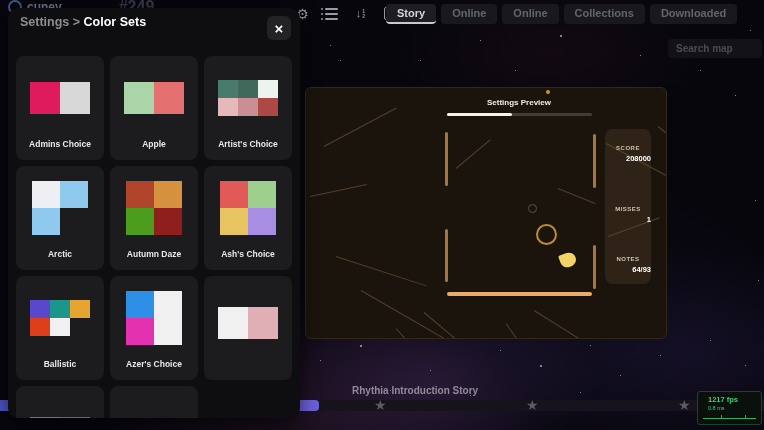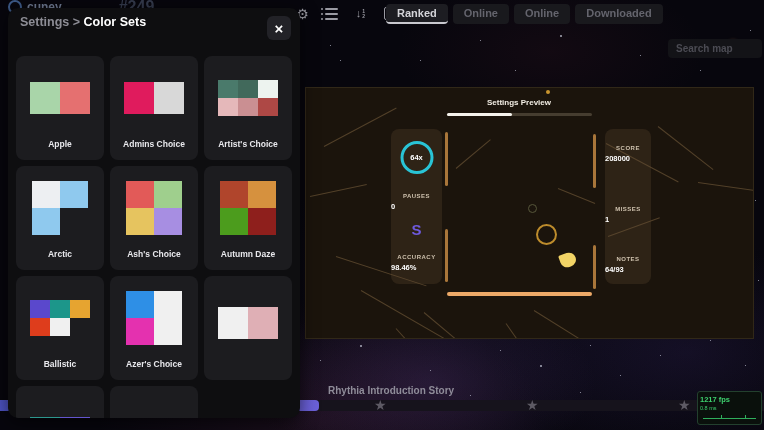--- a/index.html
+++ b/index.html
@@ -62,61 +62,61 @@
         color:#fff; font-size:15px; font-weight:bold; cursor:pointer; }
   .cp-grid { position:absolute; left:4px; right:4px; top:44px; bottom:-60px;
         display:grid; grid-template-columns:repeat(3,1fr); gap:6px; padding:4px; }
   .tile { background:#1c1c1f; border-radius:8px; height:104px; display:flex; flex-direction:column;
         align-items:center; cursor:pointer; }
   .swatch { display:grid; margin:auto; }
   .swatch div { width:100%; height:100%; }
   .tile-label { font-size:8.5px; font-weight:bold; color:#e8e8ec; margin-bottom:11px; text-align:center; }
 
   
-  .preview { position:absolute; left:305px; top:87px; width:449px; height:252px;
-        background:#1b140c; border:1px solid #312818; border-radius:0; z-index:3; overflow:hidden; }
+  .preview { position:absolute; left:305px; top:87px; width:362px; height:252px;
+        background:#1b140c; border:1px solid #312818; border-radius:6px; z-index:3; overflow:hidden; }
   .speed-line { position:absolute; height:1px; background:rgba(198,160,104,.32); transform-origin:left center; }
   .pv-title { position:absolute; top:10px; left:0; width:426px; text-align:center;
         font-size:8px; font-weight:bold; color:#f2ede4; }
   .pv-progress { position:absolute; left:141px; top:25px; width:145px; height:3px;
         background:#463d30; border-radius:2px; }
   .pv-progress-fill { height:100%; background:#f5f2ec; border-radius:2px; }
   .pv-topdot { position:absolute; left:240px; top:2px; width:4px; height:4px; border-radius:50%; background:#c9952f; }
   .stat-panel { position:absolute; top:41px; height:155px; background:rgba(98,76,52,.28); border-radius:8px; }
   .stat-left { left:85px; width:51px; }
   .stat-right { left:299px; width:46px; }
   .combo-ring { position:absolute; left:50%; transform:translateX(-50%); top:12px; width:33px; height:33px;
         border:3.5px solid #29c4d6; border-radius:50%; display:flex; align-items:center; justify-content:center; }
   .combo-text { font-size:7.5px; font-weight:bold; color:#fff; }
   .stat-label { position:absolute; width:100%; text-align:center; font-size:6px; font-weight:bold;
         color:#cfc2ae; letter-spacing:.5px; }
-  .stat-value { position:absolute; width:100%; text-align:left; font-size:7.5px; font-weight:bold; color:#fff; }
+  .stat-value { position:absolute; width:100%; text-align:right; font-size:7.5px; font-weight:bold; color:#fff; }
   .grade-letter { position:absolute; width:100%; text-align:center; top:92px; font-size:15px; font-weight:bold; color:#6e59dd; }
   .fbar { position:absolute; background:#a9763a; width:3px; border-radius:2px; }
   .fbar-bottom { position:absolute; left:141px; top:204px; width:145px; height:4px; background:#eda968; border-radius:2px; }
   .ghost-circle { position:absolute; left:222px; top:116px; width:9px; height:9px;
         border:1.5px solid #56563a; border-radius:50%; }
   .cursor-ring { position:absolute; left:230px; top:136px; width:21px; height:21px;
         border:2.5px solid #bd8c2c; border-radius:50%; }
   .note-blob { position:absolute; left:254px; top:165px; width:16px; height:14px; background:#f2d466;
         border-radius:2px 8px 8px 8px; transform:rotate(-20deg); }
 
   
-  .song-title { position:absolute; left:328px; top:385px; font-size:10px; font-weight:bold;
+  .song-title { position:absolute; left:352px; top:385px; font-size:10px; font-weight:bold;
         color:#8f8c99; z-index:1; }
   .timeline { position:absolute; left:0; right:0; top:400px; height:11px; background:#16131c; z-index:1; }
   .timeline-fill { height:100%; width:319px; background:linear-gradient(90deg,#4d53c4,#6b60d8);
         border-radius:0 4px 4px 0; }
   .map-star { position:absolute; top:-3px; font-size:14px; color:#5d5a64; z-index:2; }
   .orange-star { position:absolute; left:731px; top:41px; width:4px; height:4px; border-radius:50%;
         background:#cf8a4e; box-shadow:0 0 4px #cf8a4e; z-index:1; }
 
   
   .fps-panel { position:absolute; left:697px; top:391px; width:65px; height:34px; background:#0a100c;
-        border:1px solid #23402e; border-radius:3px; padding:3px 2px; z-index:5; }
+        border:1px solid #23402e; border-radius:3px; padding:3px 10px; z-index:5; }
   .fps-val { font-size:7.5px; font-weight:bold; color:#3ed06e; }
   .fps-ms { font-size:5.5px; color:#3ed06e; margin-top:1px; }
   .fps-graph { position:absolute; left:5px; right:5px; bottom:5px; height:5px; }
   .fps-line { position:absolute; left:0; right:0; bottom:0; height:1px; background:#2fae5c; }
   .fps-tick { position:absolute; bottom:0; width:1px; height:4px; background:#2fae5c; }
 </style>
 </head>
 <body>
 
 <div class="space-bg"></div>
@@ -171,23 +171,24 @@
             <span>1</span>
             <span>2</span>
           </span>
       </span>
     </span>
     <span class="tb-icon">
       <span class="bm-icon-draw">+</span>
     </span>
   </div>
   <div class="tabs" id="tabs">
-      <div class="tab active">Ranked</div>
+      <div class="tab active">Story</div>
       <div class="tab">Online</div>
       <div class="tab">Online</div>
+      <div class="tab">Collections</div>
       <div class="tab">Downloaded</div>
     </div>
   <div class="search-box">
     <input type="text" placeholder="Search map" style="">
   </div>
 </div>
 
 <div class="color-panel">
   <div class="cp-header">
     <div class="cp-breadcrumb">
@@ -195,31 +196,31 @@
       <span class="cp-bc-sep">&gt;</span>
       <span class="cp-bc-current">Color Sets</span>
     </div>
     <div class="cp-close">
       <span>×</span>
     </div>
   </div>
   <div class="cp-grid" id="color-grid">
       <div class="tile">
         <div class="swatch" style="grid-template-columns: repeat(2, 30px); grid-auto-rows: 32px;">
+          <div style="background: rgb(224, 27, 93);"></div>
+          <div style="background: rgb(216, 216, 216);"></div>
+        </div>
+        <div class="tile-label">Admins Choice</div>
+      </div>
+      <div class="tile">
+        <div class="swatch" style="grid-template-columns: repeat(2, 30px); grid-auto-rows: 32px;">
           <div style="background: rgb(169, 213, 169);"></div>
           <div style="background: rgb(229, 112, 112);"></div>
         </div>
         <div class="tile-label">Apple</div>
-      </div>
-      <div class="tile">
-        <div class="swatch" style="grid-template-columns: repeat(2, 30px); grid-auto-rows: 32px;">
-          <div style="background: rgb(224, 27, 93);"></div>
-          <div style="background: rgb(216, 216, 216);"></div>
-        </div>
-        <div class="tile-label">Admins Choice</div>
       </div>
       <div class="tile">
         <div class="swatch" style="grid-template-columns: repeat(3, 20px); grid-auto-rows: 18px;">
           <div style="background: rgb(74, 122, 107);"></div>
           <div style="background: rgb(65, 105, 91);"></div>
           <div style="background: rgb(237, 243, 239);"></div>
           <div style="background: rgb(229, 184, 186);"></div>
           <div style="background: rgb(202, 143, 146);"></div>
           <div style="background: rgb(174, 72, 69);"></div>
         </div>
@@ -229,35 +230,35 @@
         <div class="swatch" style="grid-template-columns: repeat(2, 28px); grid-auto-rows: 27px;">
           <div style="background: rgb(237, 239, 242);"></div>
           <div style="background: rgb(143, 201, 238);"></div>
           <div style="background: rgb(143, 201, 238);"></div>
           <div></div>
         </div>
         <div class="tile-label">Arctic</div>
       </div>
       <div class="tile">
         <div class="swatch" style="grid-template-columns: repeat(2, 28px); grid-auto-rows: 27px;">
+          <div style="background: rgb(176, 69, 44);"></div>
+          <div style="background: rgb(214, 145, 62);"></div>
+          <div style="background: rgb(76, 156, 29);"></div>
+          <div style="background: rgb(142, 31, 28);"></div>
+        </div>
+        <div class="tile-label">Autumn Daze</div>
+      </div>
+      <div class="tile">
+        <div class="swatch" style="grid-template-columns: repeat(2, 28px); grid-auto-rows: 27px;">
           <div style="background: rgb(226, 90, 88);"></div>
           <div style="background: rgb(159, 207, 141);"></div>
           <div style="background: rgb(230, 196, 95);"></div>
           <div style="background: rgb(167, 142, 226);"></div>
         </div>
         <div class="tile-label">Ash's Choice</div>
-      </div>
-      <div class="tile">
-        <div class="swatch" style="grid-template-columns: repeat(2, 28px); grid-auto-rows: 27px;">
-          <div style="background: rgb(176, 69, 44);"></div>
-          <div style="background: rgb(214, 145, 62);"></div>
-          <div style="background: rgb(76, 156, 29);"></div>
-          <div style="background: rgb(142, 31, 28);"></div>
-        </div>
-        <div class="tile-label">Autumn Daze</div>
       </div>
       <div class="tile">
         <div class="swatch" style="grid-template-columns: repeat(3, 20px); grid-auto-rows: 18px;">
           <div style="background: rgb(90, 72, 204);"></div>
           <div style="background: rgb(28, 150, 138);"></div>
           <div style="background: rgb(230, 164, 48);"></div>
           <div style="background: rgb(222, 61, 28);"></div>
           <div style="background: rgb(240, 240, 240);"></div>
           <div></div>
         </div>
@@ -309,30 +310,20 @@
       <div class="speed-line" style="left: 252px; top: 100px; width: 40px; transform: rotate(22deg);"></div>
       <div class="speed-line" style="left: 200px; top: 235px; width: 90px; transform: rotate(55deg);"></div>
       <div class="speed-line" style="left: 90px; top: 240px; width: 80px; transform: rotate(48deg);"></div>
     </div>
   <div class="pv-title">Settings Preview</div>
   <div class="pv-topdot"></div>
   <div class="pv-progress">
     <div class="pv-progress-fill" id="pv-fill" style="width: 45%;"></div>
   </div>
 
-  <div class="stat-panel stat-left">
-    <div class="combo-ring">
-      <span class="combo-text">64x</span>
-    </div>
-    <div class="stat-label" style="top:64px">PAUSES</div>
-    <div class="stat-value" style="top:73px">0</div>
-    <div class="grade-letter">S</div>
-    <div class="stat-label" style="top:125px">ACCURACY</div>
-    <div class="stat-value" style="top:134px">98.46%</div>
-  </div>
 
   <div class="stat-panel stat-right">
     <div class="stat-label" style="top:16px">SCORE</div>
     <div class="stat-value" style="top:25px">208000</div>
     <div class="stat-label" style="top:77px">MISSES</div>
     <div class="stat-value" style="top:86px">1</div>
     <div class="stat-label" style="top:127px">NOTES</div>
     <div class="stat-value" style="top:136px">64/93</div>
   </div>
 

